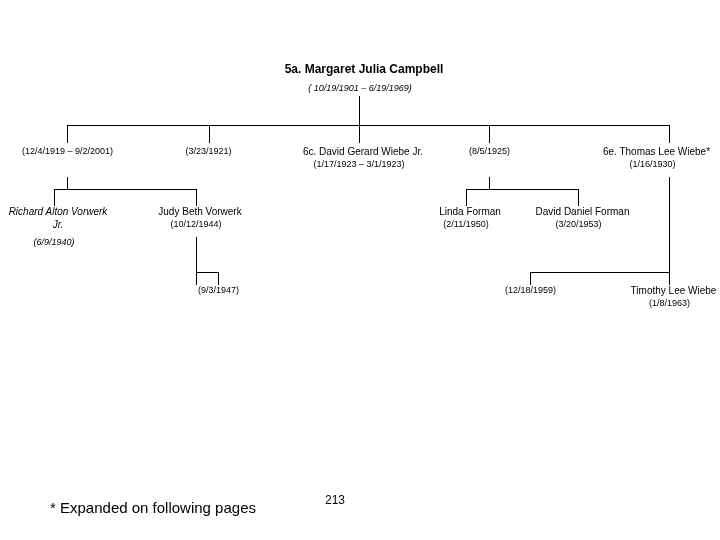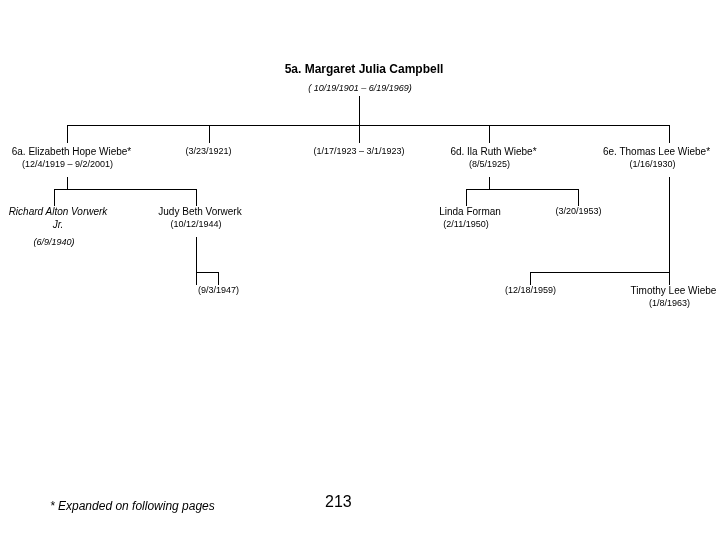--- a/index.html
+++ b/index.html
@@ -43,56 +43,54 @@
     font-style: italic;
   }
   .line {
     position: absolute;
     background: #000000;
   }
   .hline { height: 1px; }
   .vline { width: 1px; }
   .footnote {
     position: absolute;
-    font-size: 12px;
-    font-style: italic;
+    font-size: 15px;
   }
   .pagenum {
     position: absolute;
-    font-size: 16px;
+    font-size: 12px;
   }
 </style>
 </head>
 <body>
 
 <div class="node" id="root-node" style="left:0; top:62px; width:720px;">
   <span class="name">5a. Margaret Julia Campbell</span>
   <span class="dates" style="margin-top:6px;">( 10/19/1901 – 6/19/1969)</span>
 </div>
 
 <div class="line vline" style="left:359px; top:96px; height:29px;"></div>
 <div class="line hline" style="left:67px; top:125px; width:602px;"></div>
 <div class="line vline" style="left:67px; top:125px; height:18px;"></div>
 <div class="line vline" style="left:209px; top:125px; height:18px;"></div>
 <div class="line vline" style="left:359px; top:125px; height:18px;"></div>
 <div class="line vline" style="left:489px; top:125px; height:18px;"></div>
 <div class="line vline" style="left:669px; top:125px; height:18px;"></div>
 
 <div class="node" style="left:0; top:146px; width:135px;">
-  <span class="name">6a. Elizabeth Hope Wiebe*</span>
   <span class="dates">(12/4/1919 – 9/2/2001)</span>
 </div>
 <div class="node" style="left:141px; top:146px; width:135px;">
   <span class="dates">(3/23/1921)</span>
 </div>
 <div class="node" style="left:283px; top:146px; width:152px;">
+  <span class="name">6c. David Gerard Wiebe Jr.</span>
   <span class="dates">(1/17/1923 – 3/1/1923)</span>
 </div>
 <div class="node" style="left:422px; top:146px; width:135px;">
-  <span class="name">6d. Ila Ruth Wiebe*</span>
   <span class="dates">(8/5/1925)</span>
 </div>
 <div class="node" style="left:585px; top:146px; width:135px;">
   <span class="name">6e. Thomas Lee Wiebe*</span>
   <span class="dates">(1/16/1930)</span>
 </div>
 
 <div class="line vline" style="left:67px; top:177px; height:12px;"></div>
 <div class="line hline" style="left:54px; top:189px; width:142px;"></div>
 <div class="line vline" style="left:54px; top:189px; height:17px;"></div>
@@ -109,20 +107,21 @@
 </div>
 <div class="node" style="left:137px; top:206px; width:118px;">
   <span class="name">Judy Beth Vorwerk</span>
   <span class="dates">(10/12/1944)</span>
 </div>
 <div class="node" style="left:412px; top:206px; width:108px;">
   <span class="name">Linda Forman</span>
   <span class="dates">(2/11/1950)</span>
 </div>
 <div class="node" style="left:513px; top:206px; width:131px;">
+  <span class="name">David Daniel Forman</span>
   <span class="dates">(3/20/1953)</span>
 </div>
 
 <div class="line vline" style="left:196px; top:237px; height:48px;"></div>
 <div class="line hline" style="left:196px; top:272px; width:22px;"></div>
 <div class="line vline" style="left:218px; top:272px; height:13px;"></div>
 
 <div class="line vline" style="left:669px; top:177px; height:1px;"></div>
 <div class="line vline" style="left:669px; top:177px; height:95px;"></div>
 <div class="line hline" style="left:530px; top:272px; width:139px;"></div>

